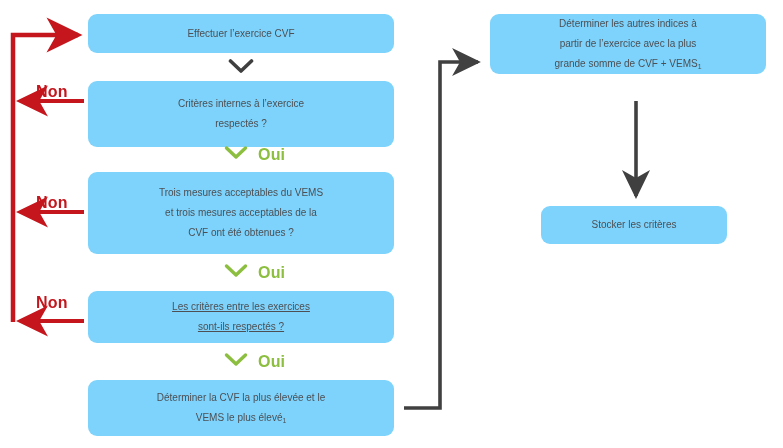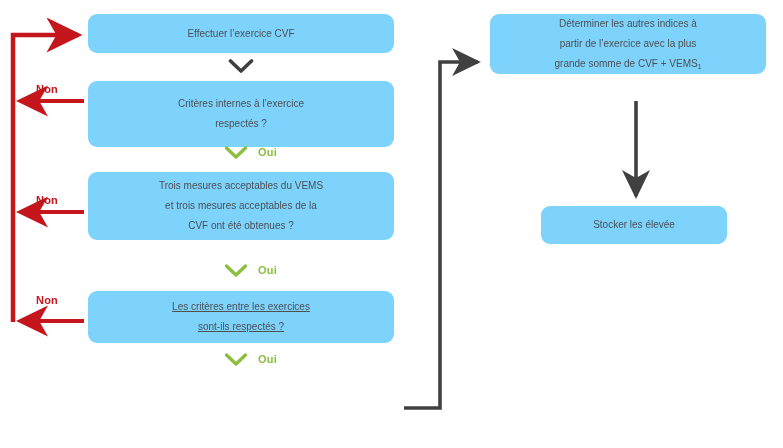--- a/index.html
+++ b/index.html
@@ -30,21 +30,21 @@
     justify-content: center;
     text-align: center;
     padding: 4px 10px;
   }
   .node span.txt {
     display: block;
     white-space: pre-line;
   }
   .conn-label {
     position: absolute;
-    font-size: 11px;
+    font-size: 16px;
     font-weight: bold;
     letter-spacing: 0.2px;
   }
   .label-oui {
     color: #8cbe3f;
   }
   .label-non {
     color: #c4161c;
   }
   .chev {
@@ -98,40 +98,44 @@
 
   <div class="node" style="left:88px; top:14px; width:306px; height:39px;">
     <span class="txt">Effectuer l’exercice CVF</span>
   </div>
 
   <div class="node" style="left:88px; top:81px; width:306px; height:66px;">
     <span class="txt">Critères internes à l’exercice
 respectés ?</span>
   </div>
 
-  <div class="node" style="left:88px; top:172px; width:306px; height:68px;">
+  <div class="node" style="left:88px; top:172px; width:306px; height:82px;">
     <span class="txt">Trois mesures acceptables du VEMS
 et trois mesures acceptables de la
 CVF ont été obtenues ?</span>
   </div>
 
   <div class="node" style="left:88px; top:291px; width:306px; height:52px;text-decoration:underline;">
     <span class="txt">Les critères entre les exercices
 sont-ils respectés ?</span>
   </div>
 
+  <div class="node" style="left:88px; top:380px; width:306px; height:56px;">
+    <span class="txt"><span>Déterminer la CVF la plus élevée et le
+VEMS le plus élevé</span><sub>1</sub></span>
+  </div>
 
   <div class="node" style="left:490px; top:14px; width:276px; height:60px;">
     <span class="txt"><span>Déterminer les autres indices à
 partir de l’exercice avec la plus
 grande somme de CVF + VEMS</span><sub>1</sub></span>
   </div>
 
   <div class="node" style="left:541px; top:206px; width:186px; height:38px;">
-    <span class="txt">Stocker les élevée</span>
+    <span class="txt">Stocker les critères</span>
   </div>
 
   <div class="chev" style="left:228px; top:58px;">
     <svg width="26" height="18" viewBox="0 0 26 18">
       <path d="M2.5,3 L13,13 L23.5,3" stroke="#3f3f3f" stroke-width="3.6" fill="none" stroke-linecap="round" stroke-linejoin="round"></path>
     </svg>
   </div>
 
   <div class="chev" style="left:224px; top:145px;">
     <svg width="24" height="17" viewBox="0 0 24 17">

